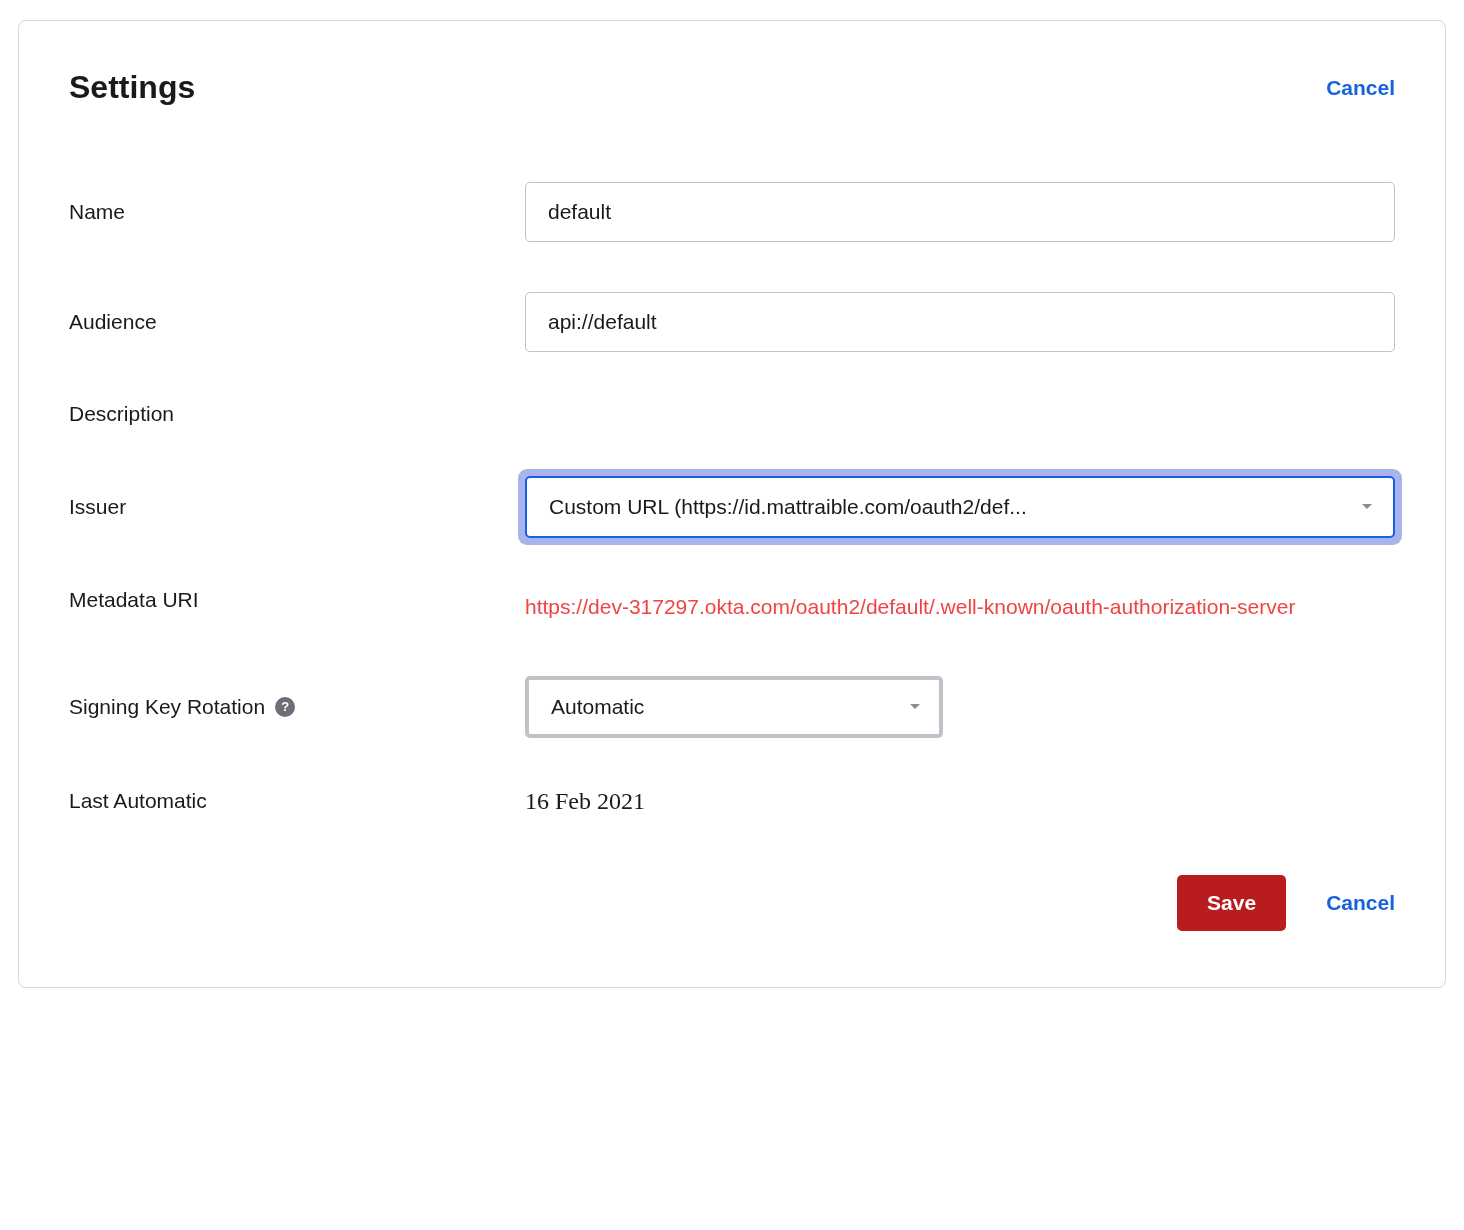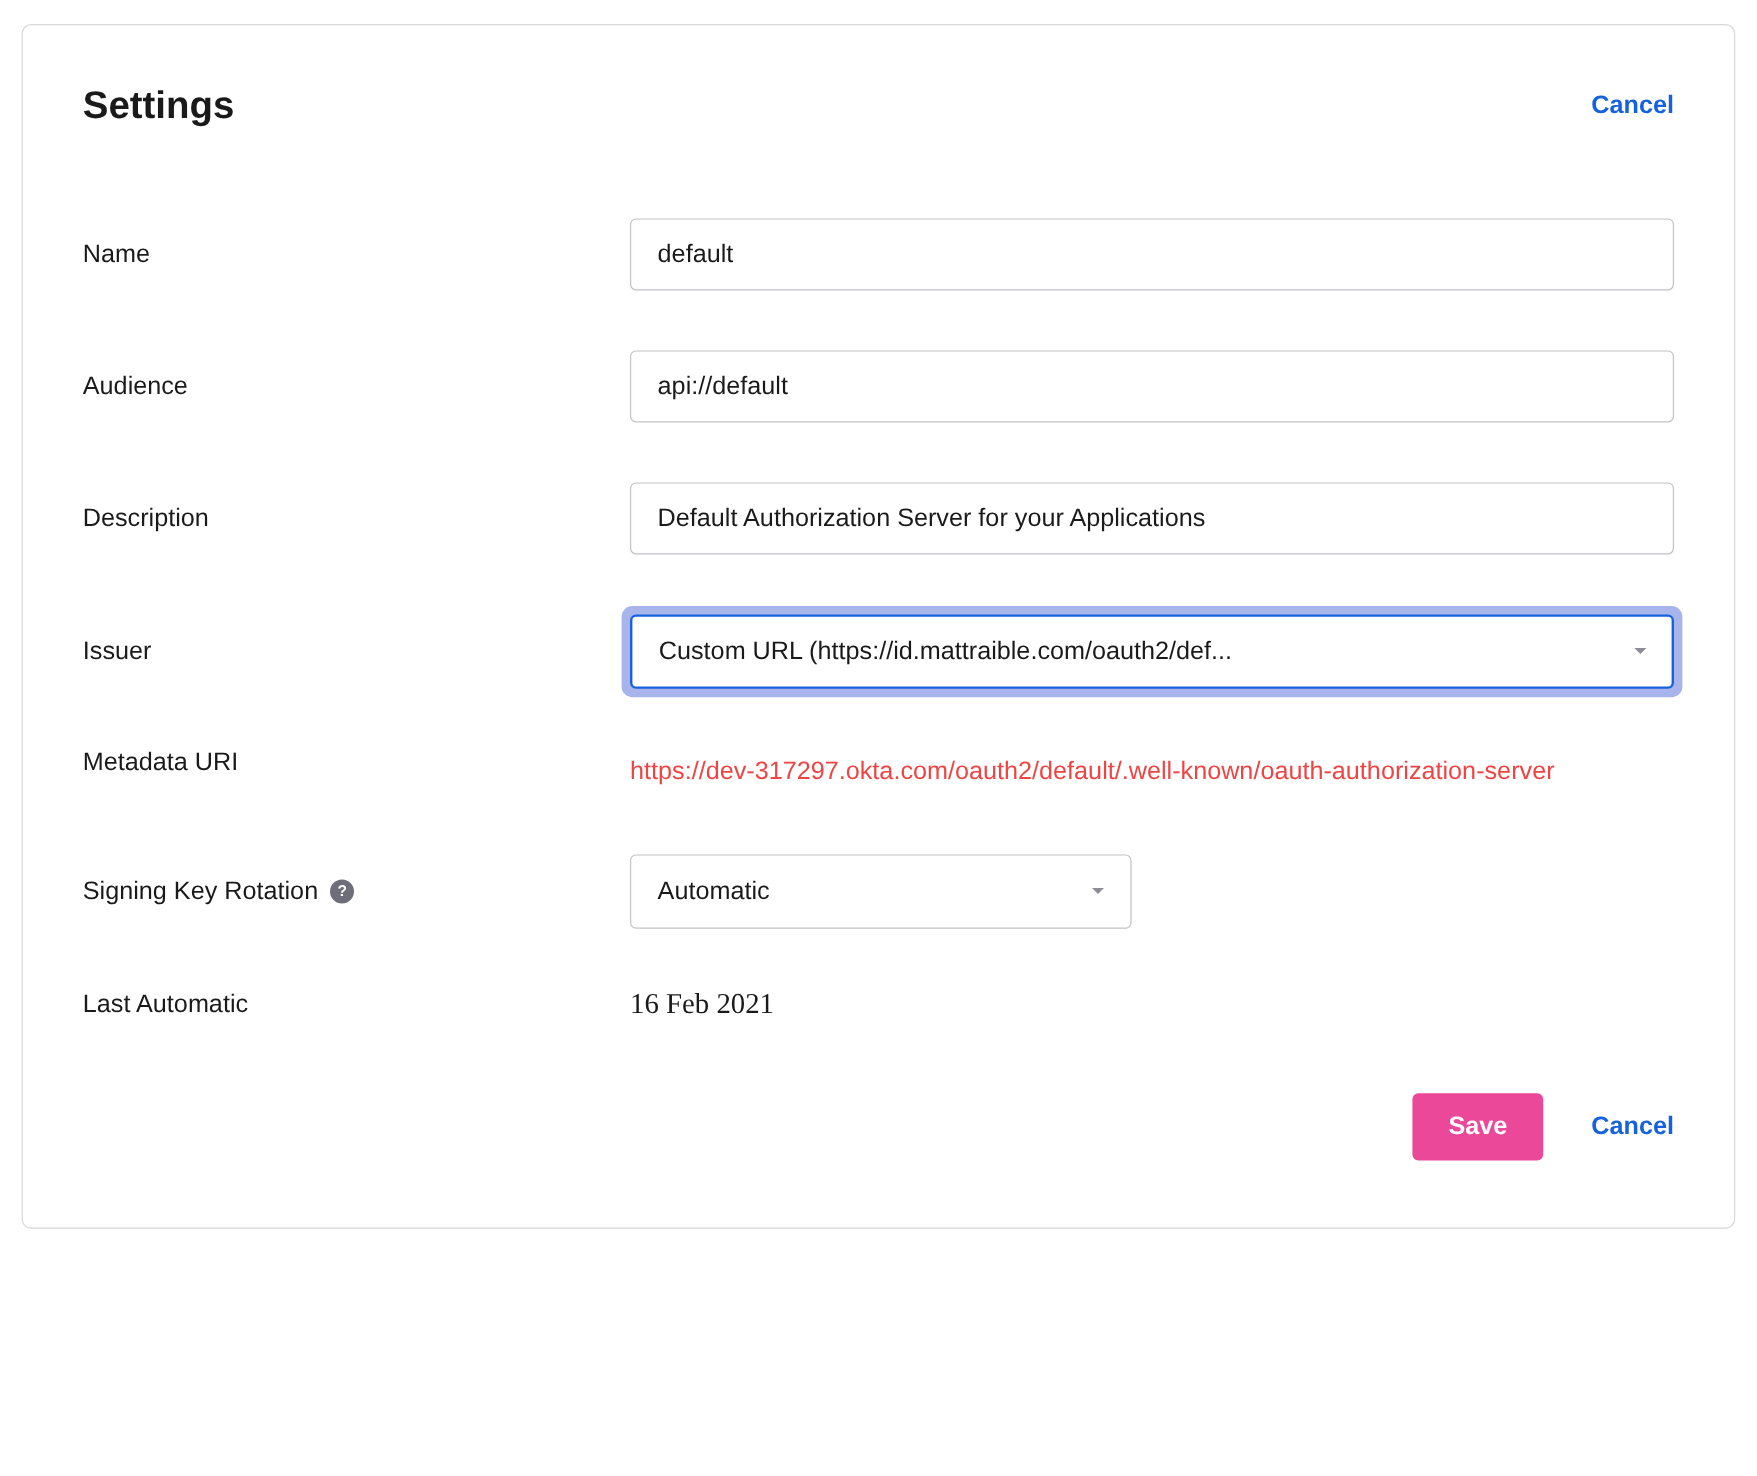--- a/index.html
+++ b/index.html
@@ -71,21 +71,21 @@
     position: absolute;
     top: -7px; left: -7px; right: -7px; bottom: -7px;
     border-radius: 9px;
     background: #a7b5ec;
     z-index: 0;
   }
   .select-box {
     position: relative;
     width: 100%;
     height: 62px;
-    border: 1px solid #22c55e;
+    border: 4px solid #22c55e;
     border-radius: 5px;
     padding: 0 50px 0 22px;
     font-size: 21px;
     font-family: inherit;
     background: #fff;
     display: flex;
     align-items: center;
     cursor: pointer;
     z-index: 1;
     white-space: nowrap;
@@ -126,21 +126,21 @@
   }
   .static-value { font-size: 24px; font-family: Liberation Serif, serif; }
   .actions {
     display: flex;
     justify-content: flex-end;
     align-items: center;
     gap: 40px;
     margin-top: 60px;
   }
   .btn-primary {
-    background: #ec4899;
+    background: #b91c1c;
     color: #fff;
     font-size: 21px;
     font-weight: 600;
     border: none;
     border-radius: 5px;
     padding: 16px 30px;
     cursor: pointer;
   }
 </style>
 </head>
@@ -162,23 +162,20 @@
 
   <div class="form-row">
     <div class="label-col">Audience</div>
     <div class="field-col">
       <input type="text" class="text-input" value="api://default" style="">
     </div>
   </div>
 
   <div class="form-row">
     <div class="label-col">Description</div>
-    <div class="field-col">
-      <input type="text" class="text-input" value="Default Authorization Server for your Applications" style="">
-    </div>
   </div>
 
   <div class="form-row">
     <div class="label-col">Issuer</div>
     <div class="field-col">
       <div class="select-wrap focused">
         <div class="select-box">
           <span>Custom URL (https://id.mattraible.com/oauth2/def...</span>
         </div>
         <span class="caret">

